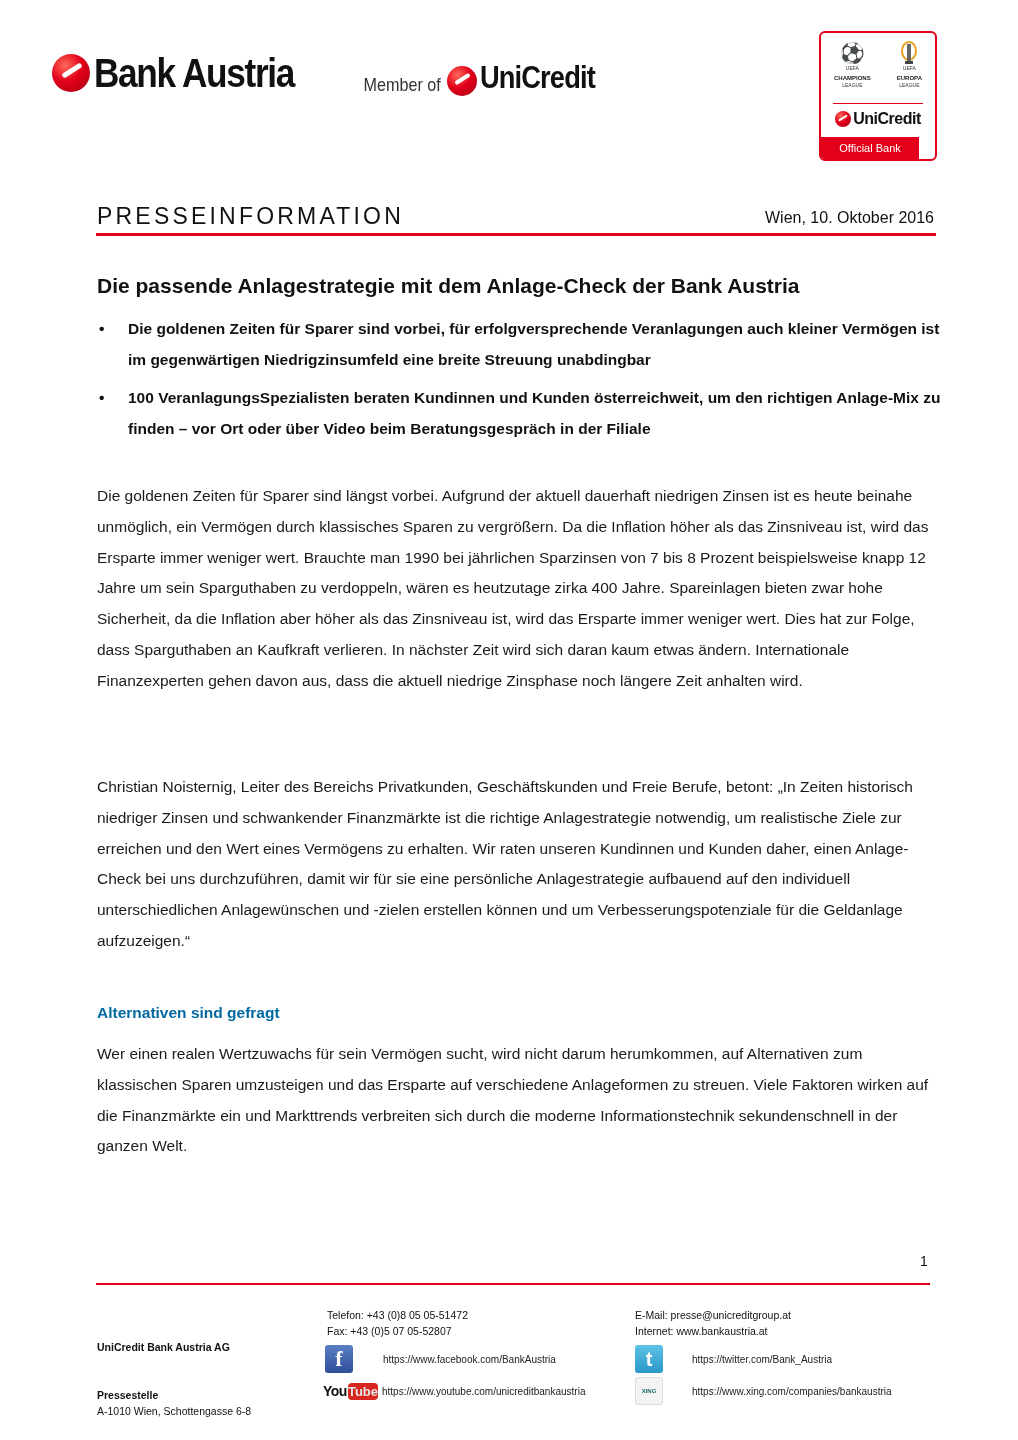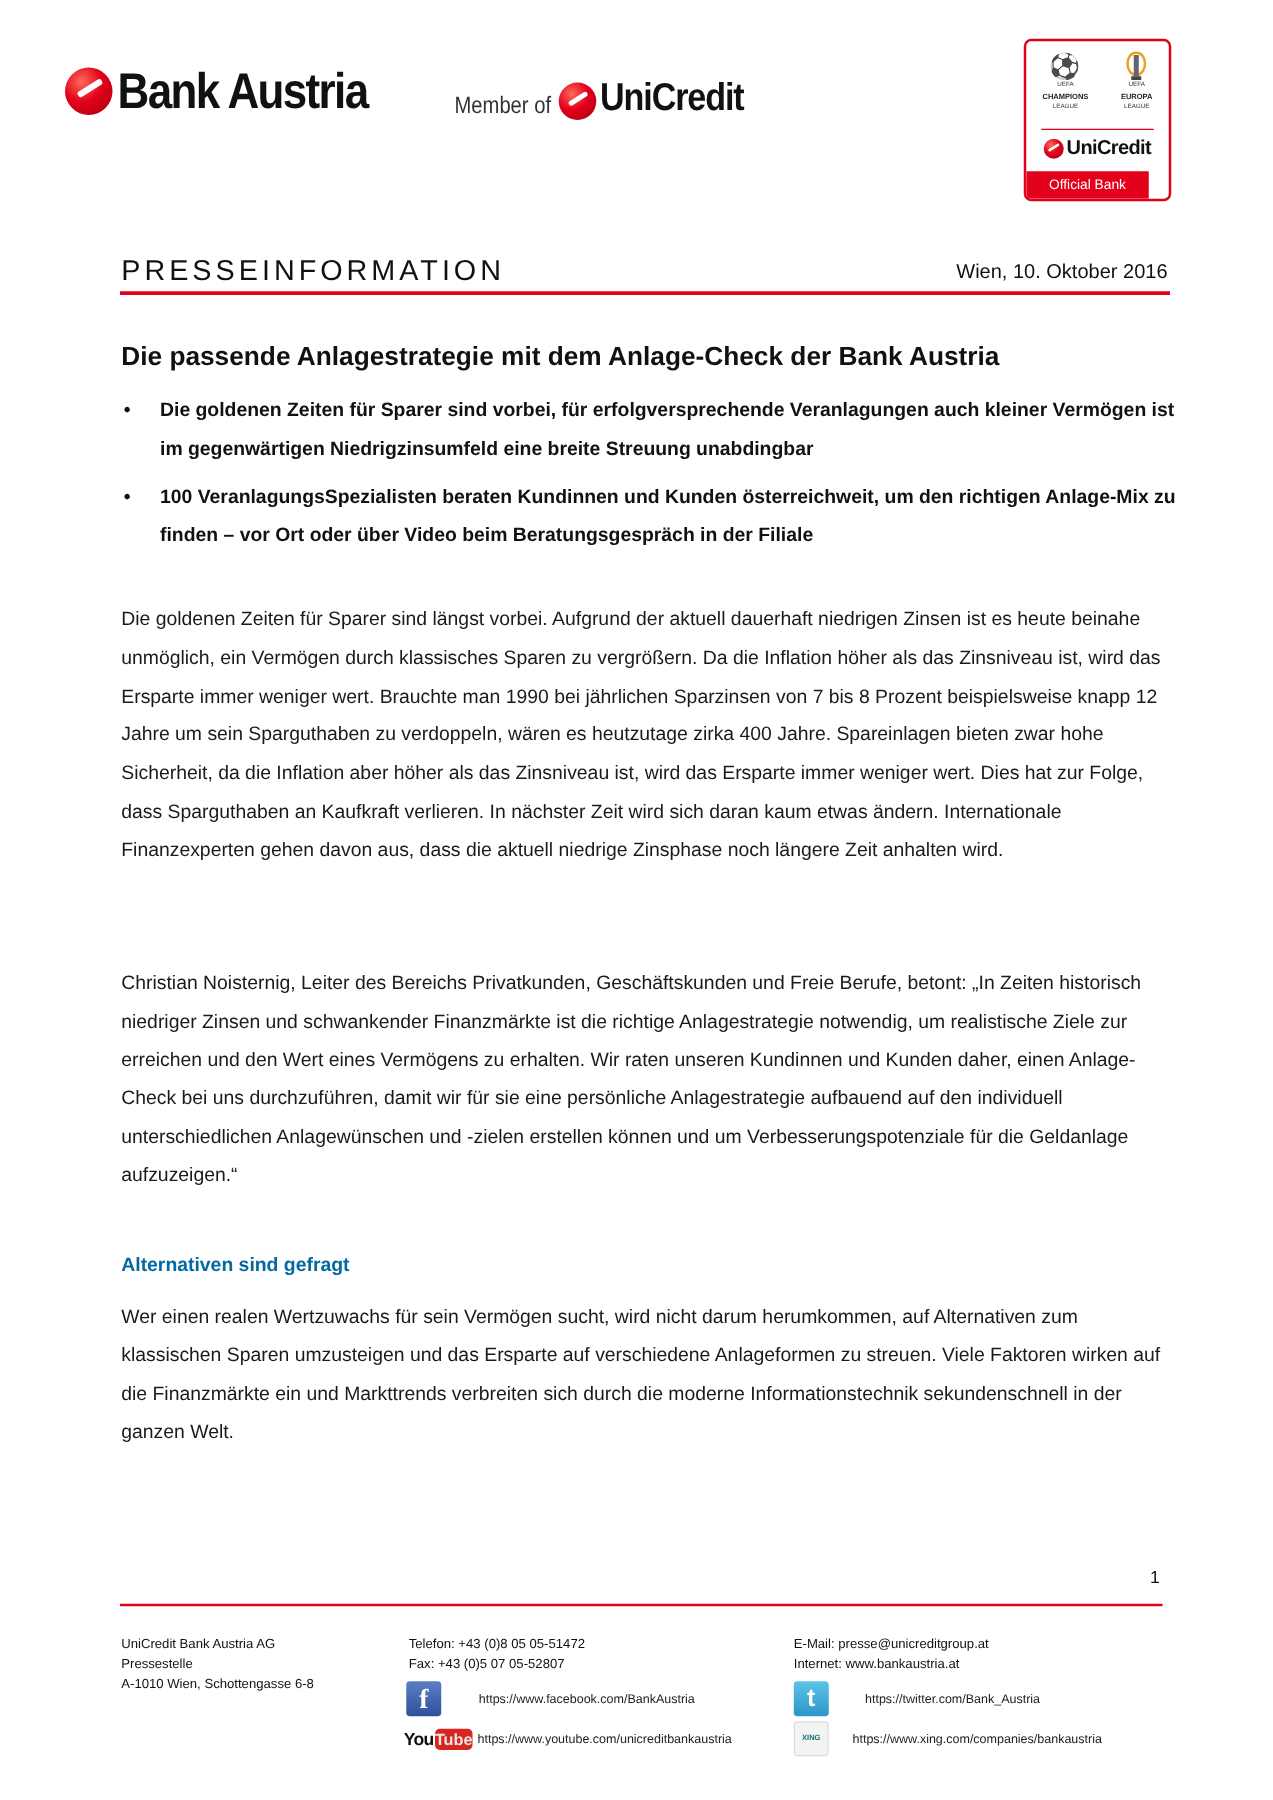--- a/index.html
+++ b/index.html
@@ -59,39 +59,39 @@
   .p1 { top: 481px; }
   .p2 { top: 772px; }
   .subhead { left: 97px; top: 1004px; font-size: 15.5px; font-weight: bold; color: #0369a1; }
   .p3 { top: 1039px; }
 
   
   .page-num { left: 920px; top: 1253px; font-size: 14px; color: #111; }
   .foot-rule { left: 96px; top: 1283px; width: 834px; height: 2px; background: #e2001a; }
   .foot-col { font-size: 10.5px; line-height: 16px; color: #111; }
   .fc1 { left: 97px; top: 1307px; }
-  .fc1 .b { font-weight: normal; }
+  .fc1 .b { font-weight: bold; margin-top: 32px; }
   .fc2 { left: 327px; top: 1307px; }
   .fc3 { left: 635px; top: 1307px; }
   .social { display: flex; align-items: center; font-size: 10px; color: #222; }
   .soc-fb { left: 325px; top: 1345px; }
   .soc-yt { left: 323px; top: 1379px; }
   .soc-tw { left: 635px; top: 1345px; }
   .soc-xi { left: 635px; top: 1377px; }
   .ico { width: 28px; height: 28px; border-radius: 3px; display: flex; align-items: center; justify-content: center; flex: none; }
   .ico-fb { background: linear-gradient(#5b7fc4, #2f4f9a); color: #fff; font-weight: bold; font-size: 22px; font-family: "Liberation Serif", serif; }
   .ico-tw { background: linear-gradient(#5ec3e6, #2a97c9); color: #fff; font-weight: bold; font-size: 20px; }
   .ico-xi { background: #f3f3f3; border: 1px solid #ddd; box-sizing: border-box; color: #1a6f6a; font-size: 6px; font-weight: bold; }
   .ico-yt { width: 50px; height: 24px; display: flex; align-items: center; }
   .yt-you { font-size: 14px; font-weight: bold; color: #111; letter-spacing: -0.5px; }
   .yt-tube { background: #d8261f; color: #e5e5e5; font-size: 13px; font-weight: bold; border-radius: 4px; padding: 1px 0; margin-left: 1px; }
   .url-fb { margin-left: 30px; }
   .url-yt { margin-left: 9px; }
   .url-tw { margin-left: 29px; }
-  .url-xi { margin-left: 19px; }
+  .url-xi { margin-left: 29px; }
 </style>
 </head>
 <body>
 
 <div class="abs ba-logo">
   <div class="sphere"></div>
   <span class="ba-text">Bank Austria</span>
 </div>
 <div class="abs member">
   <span class="member-of">Member of</span>

